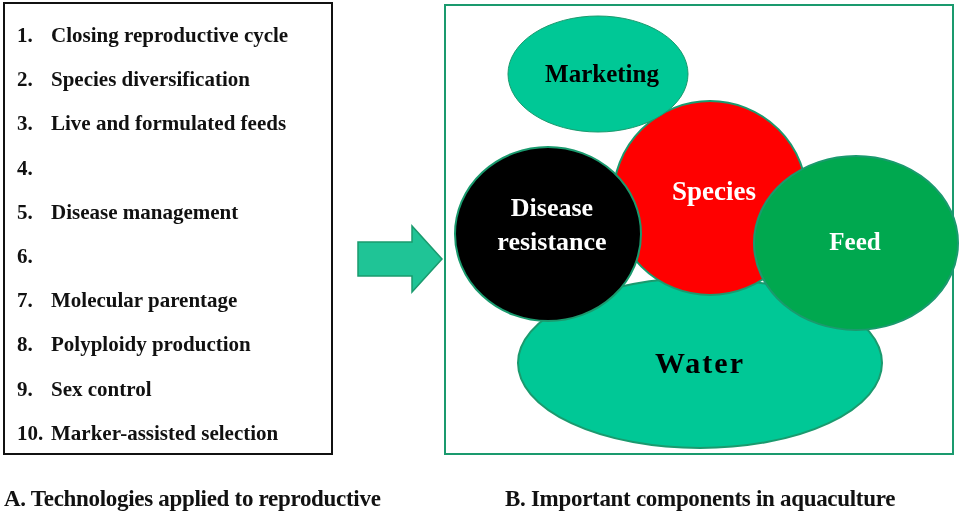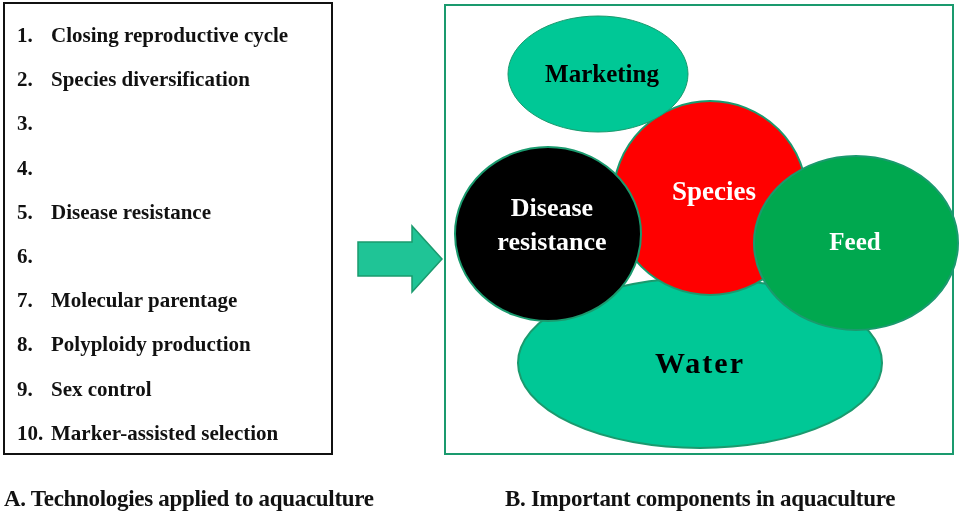--- a/index.html
+++ b/index.html
@@ -23,27 +23,28 @@
       <li class="tech-item">
         <span class="tech-num">1.</span>
         <span>Closing reproductive cycle</span>
       </li>
       <li class="tech-item">
         <span class="tech-num">2.</span>
         <span>Species diversification</span>
       </li>
       <li class="tech-item">
         <span class="tech-num">3.</span>
+        <span>Live and formulated feeds</span>
       </li>
       <li class="tech-item">
         <span class="tech-num">4.</span>
       </li>
       <li class="tech-item">
         <span class="tech-num">5.</span>
-        <span>Disease resistance</span>
+        <span>Disease management</span>
       </li>
       <li class="tech-item">
         <span class="tech-num">6.</span>
       </li>
       <li class="tech-item">
         <span class="tech-num">7.</span>
         <span>Molecular parentage</span>
       </li>
       <li class="tech-item">
         <span class="tech-num">8.</span>
@@ -77,14 +78,14 @@
   <ellipse cx="598" cy="74" rx="90" ry="58" fill="#00c896" stroke="#1a9a6e" stroke-width="1"></ellipse>
 
   <text class="shape-label" x="602" y="82" text-anchor="middle" font-size="25" fill="#000">Marketing</text>
   <text class="shape-label" x="714" y="200" text-anchor="middle" font-size="27" fill="#fff">Species</text>
   <text class="shape-label" x="552" y="216" text-anchor="middle" font-size="26" fill="#fff">Disease</text>
   <text class="shape-label" x="552" y="250" text-anchor="middle" font-size="26" fill="#fff">resistance</text>
   <text class="shape-label" x="855" y="250" text-anchor="middle" font-size="25" fill="#fff">Feed</text>
   <text class="shape-label" x="700" y="373" text-anchor="middle" font-size="30" fill="#000" letter-spacing="2" font-family="DejaVu Serif, serif">Water</text>
 </svg>
 
-<div class="caption caption-a">A. Technologies applied to aquaculture</div>
+<div class="caption caption-a">A. Technologies applied to reproductive</div>
 <div class="caption caption-b">B. Important components in aquaculture</div>
 
 </body></html>

